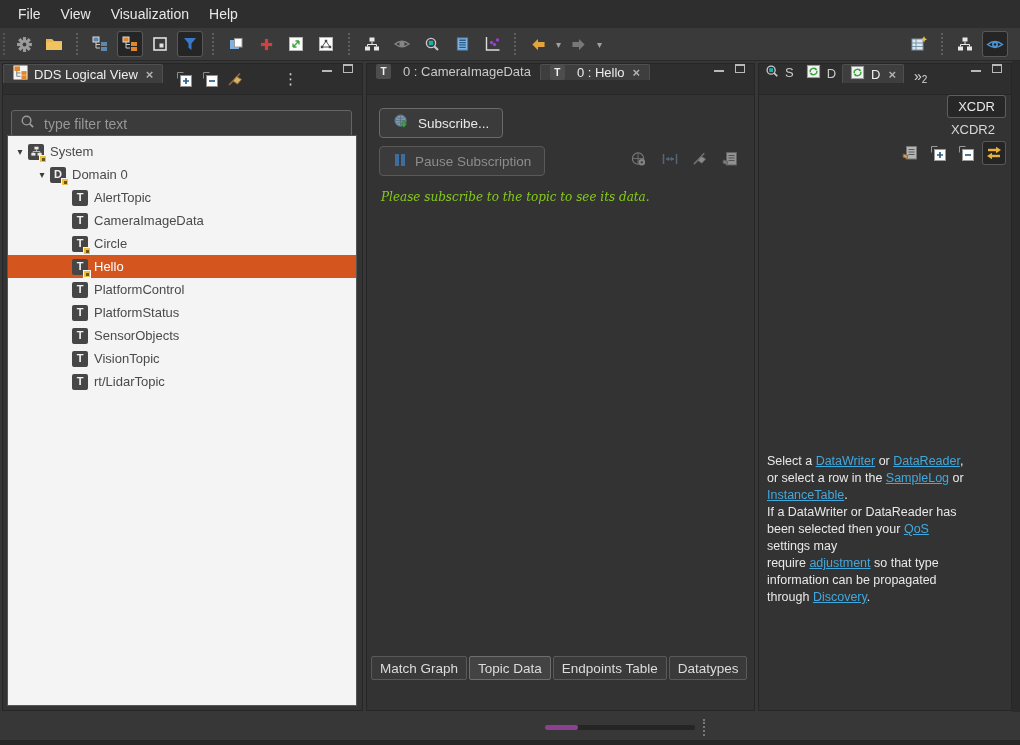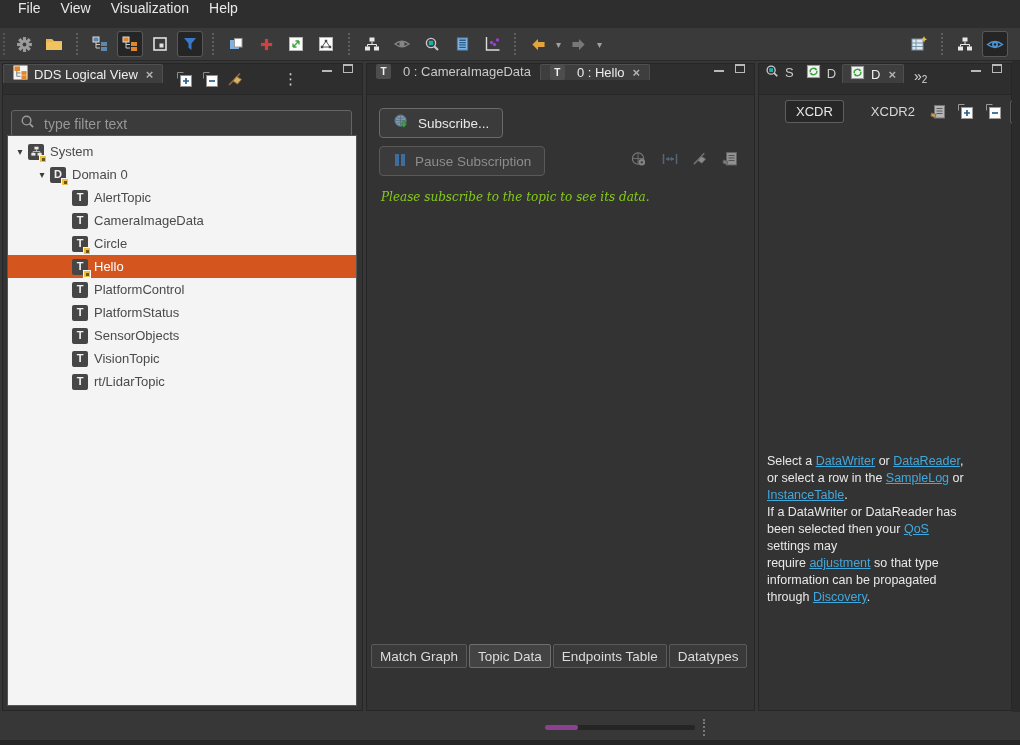--- a/index.html
+++ b/index.html
@@ -1,21 +1,21 @@
 <!DOCTYPE html>
 <html><head>
 <meta charset="utf-8">
 <style>
   html,body{margin:0;padding:0;background:#242424;}
   .window{position:relative;width:1020px;height:745px;background:#373737;overflow:hidden;
           font-family:"Liberation Sans",sans-serif;-webkit-font-smoothing:antialiased;}
 
   
   .menubar{position:absolute;top:0;left:0;right:0;height:28px;background:#2e2e2e;
-           display:flex;padding-left:8px;color:#e8e8e8;font-size:14px;}
+           display:flex;align-items:center;padding-left:8px;color:#e8e8e8;font-size:14px;}
   .mitem{padding:0 10px;}
 
   
   .toolbar{position:absolute;top:28px;left:0;right:0;height:32px;background:#3a3a3a;
            border-bottom:1px solid #282828;display:flex;align-items:center;padding:0 2px;}
   .tbtn{width:26px;height:26px;border-radius:3px;display:flex;align-items:center;
         justify-content:center;margin:0 2px;flex:none;}
   .tbtn.pressed{background:#252525;box-shadow:inset 0 0 0 1px #585858;}
   .tsep{height:22px;border-left:2px dotted #5d5d5d;margin:0 7px;flex:none;}
   .tgrip{height:22px;border-left:2px dotted #555;margin:0 4px 0 1px;flex:none;}
@@ -62,27 +62,27 @@
   .nbadge::after{content:"";position:absolute;left:2px;top:2px;width:3px;height:3px;background:#6b5718;}
 
   
   .cbody{position:absolute;top:30px;left:0;right:0;bottom:28px;}
   .cbtn{display:inline-flex;align-items:center;gap:8px;height:30px;padding:0 13px;background:#3b3b3b;
         border:1px solid #6a6a6a;border-radius:4px;color:#e8e8e8;font-size:13.5px;margin:0 0 8px 12px;}
   .cbtn.disabled{color:#8d8d8d;border-color:#595959;}
   .btncol{display:flex;flex-direction:column;align-items:flex-start;padding-top:14px;}
   .hint{margin:6px 0 0 14px;font-family:"DejaVu Serif",serif;font-style:italic;font-size:12px;color:#84cc16;}
   .cicons{position:absolute;top:57px;right:16px;display:flex;gap:13px;opacity:.8;}
-  .btabs{position:absolute;left:4px;bottom:14px;display:flex;}
+  .btabs{position:absolute;left:4px;bottom:2px;display:flex;}
   .btab{height:22px;display:flex;align-items:center;padding:0 8px;font-size:13.5px;color:#dcdcdc;
         background:#3a3a3a;border:1px solid #5a5a5a;margin-right:2px;border-radius:2px;}
   .btab.active{background:#434343;border-color:#6e6e6e;}
 
   
-  .encrow{position:absolute;top:31px;left:0;right:0;height:33px;display:flex;align-items:center;padding:0 5px;}
+  .encrow{position:absolute;top:31px;left:12px;right:0;height:33px;display:flex;align-items:flex-end;padding:0 5px;flex-direction:column;}
   .encbtn{padding:4px 11px;font-size:13px;color:#e8e8e8;border-radius:3px;margin-left:21px;}
   .encbtn.pressed{background:#272727;box-shadow:inset 0 0 0 1px #5e5e5e;}
   .encbtn.flat{margin-left:16px;color:#d8d8d8;}
   .encicons{margin-left:auto;display:flex;gap:4px;align-items:center;}
   .encicons .tbtn{width:24px;height:24px;margin:0;}
   .emptymsg{position:absolute;top:168px;left:0;right:0;text-align:center;font-size:13.5px;color:#e3e3e3;}
   .help{position:absolute;top:389px;left:8px;width:240px;font-size:12.5px;line-height:17px;
         color:#e8e8e8;white-space:pre-wrap;}
   .help a{color:#41a8dd;text-decoration:underline;}
 

